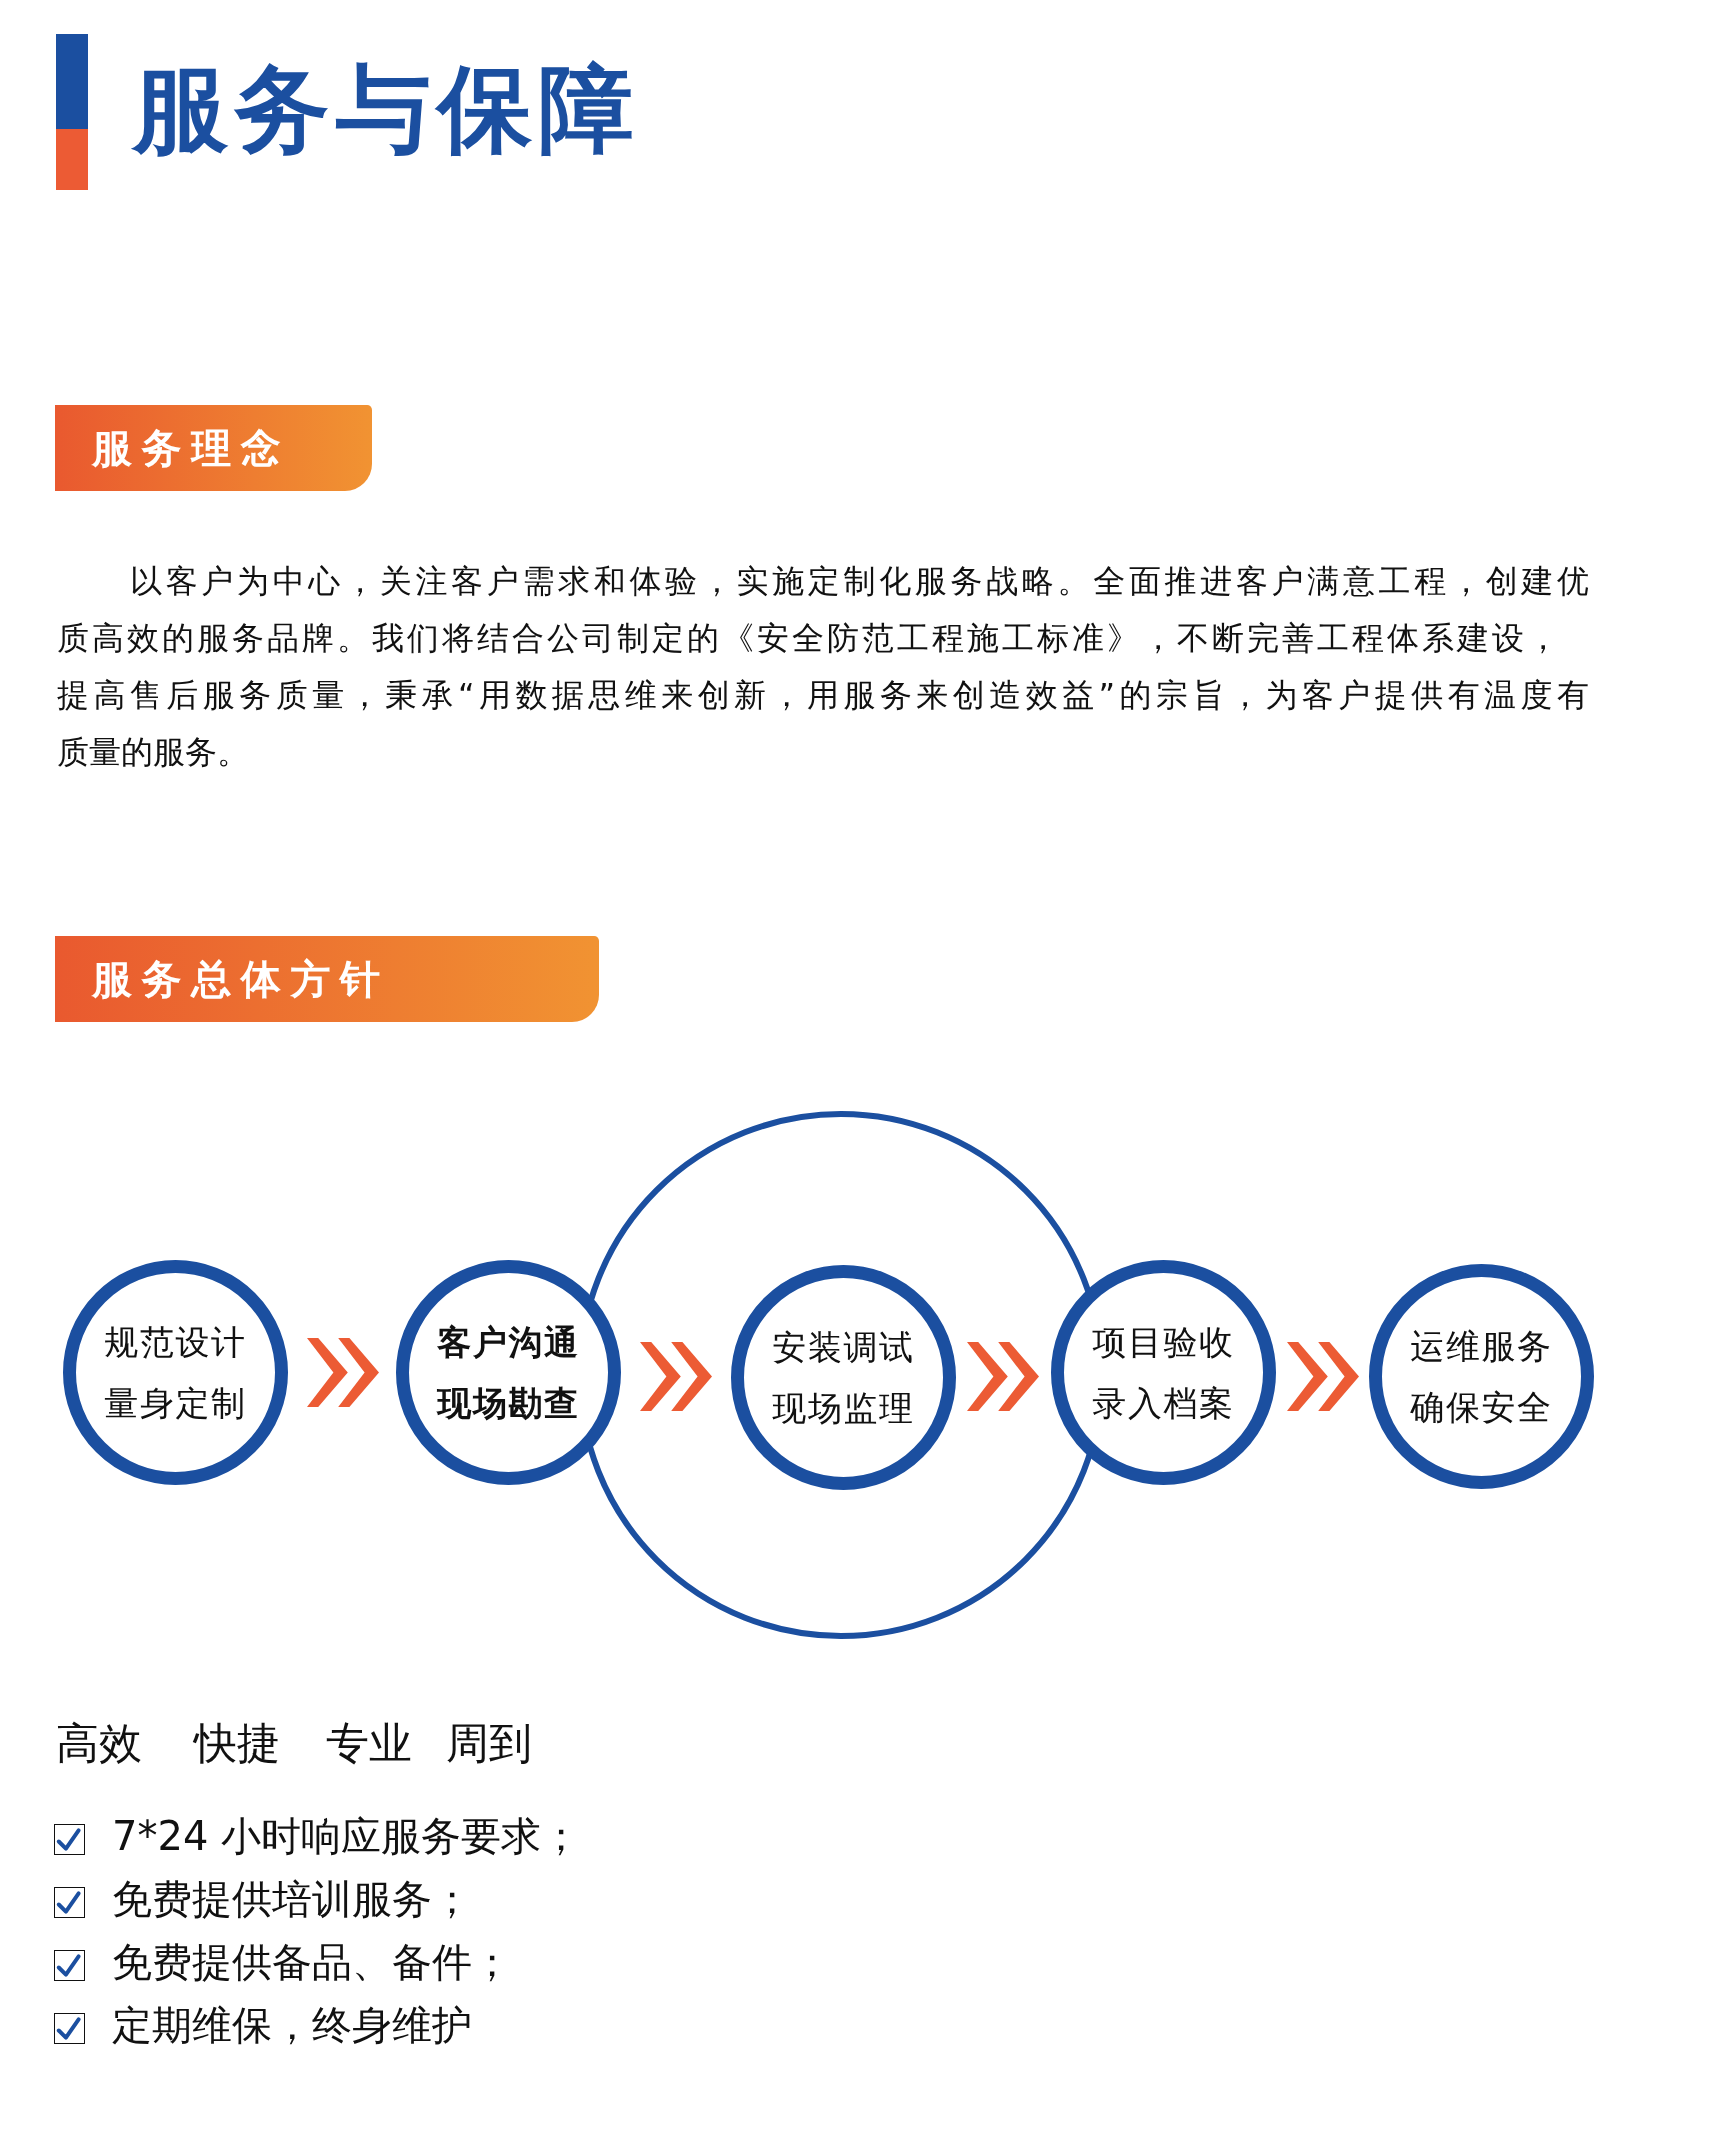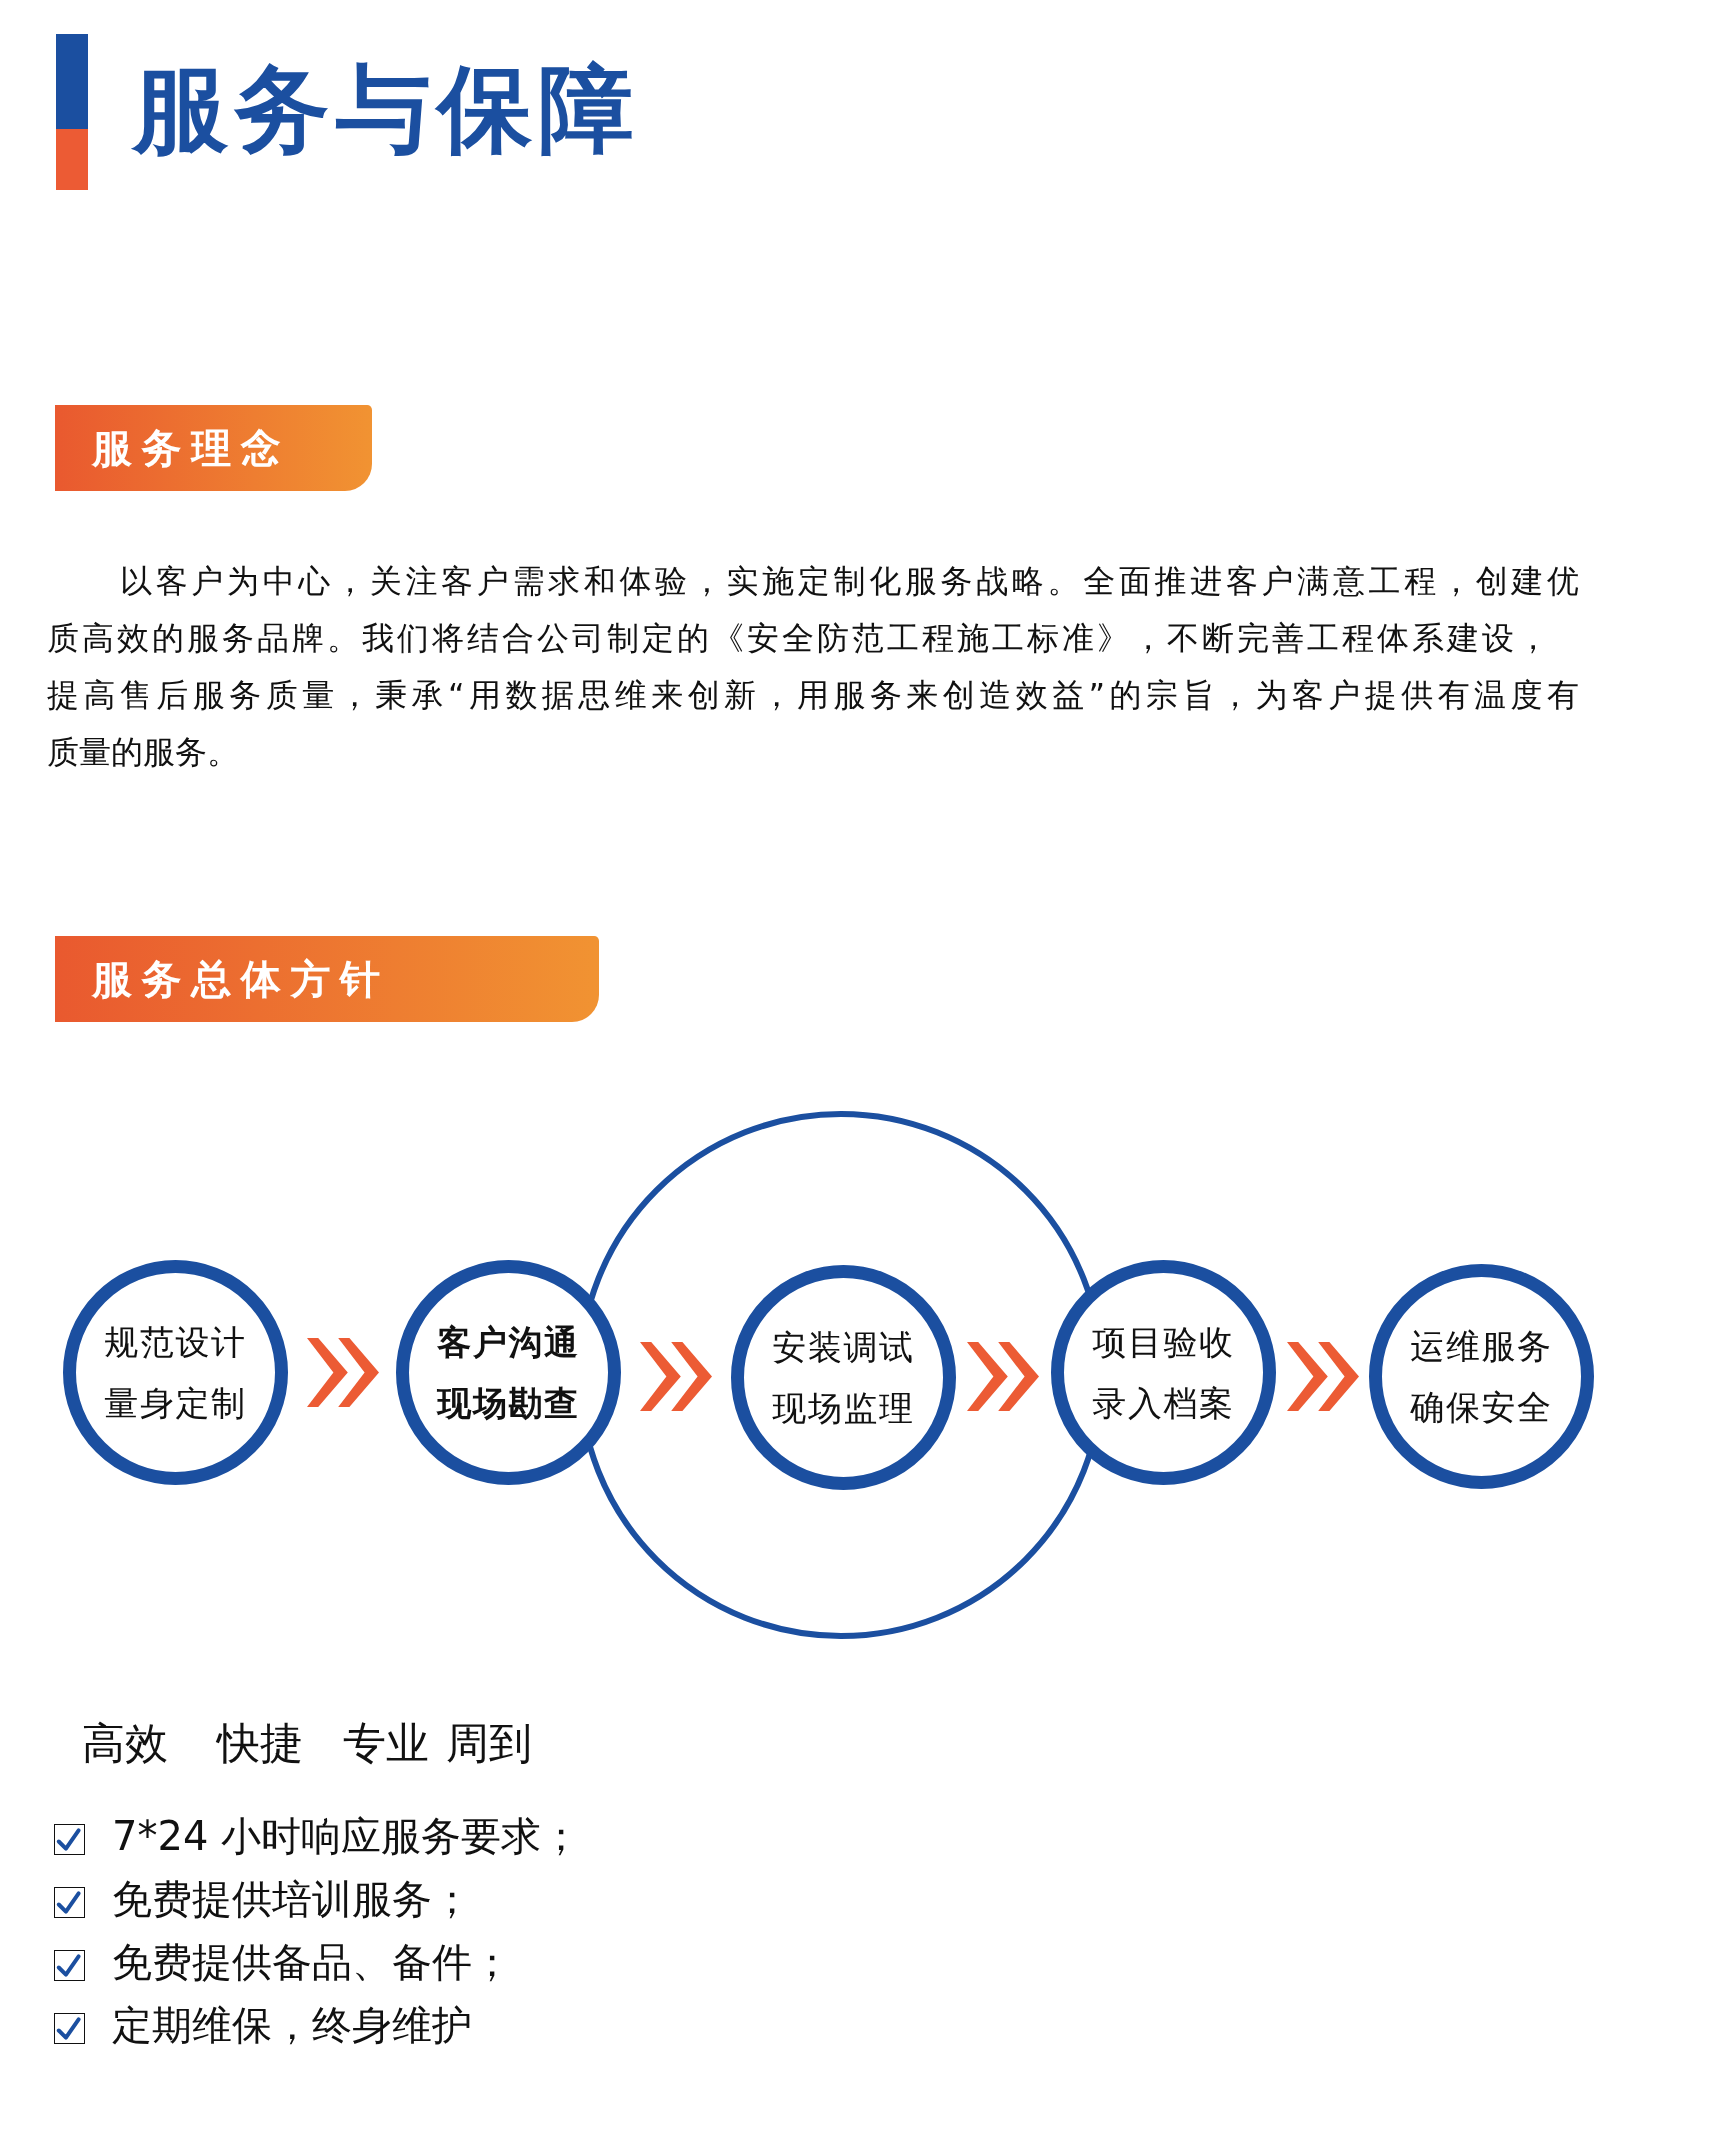--- a/index.html
+++ b/index.html
@@ -11,35 +11,35 @@
   .title-bar { left:56px; top:34px; width:32px; height:156px; }
   .title-bar .blue { height:95px; }
   .title-bar .orange { height:61px; }
   .page-title { left:133px; top:53px; font-size:95px; font-weight:bold; line-height:112px; letter-spacing:6.4px; white-space:nowrap; }
 
   
   .banner { left:55px; height:86px; border-radius:0 4.8px 27px 0; }
   .banner-text { position:absolute; left:37px; top:0; height:86px; line-height:86px; color:#fff; font-size:40px; font-weight:bold; letter-spacing:9.6px; white-space:nowrap; }
 
   
-  .para { left:47px; top:553px; width:1532px; font-size:32px; line-height:57px; }
+  .para { left:57px; top:553px; width:1532px; font-size:32px; line-height:57px; }
   .para-line { display:block; height:57px; text-align:justify; text-align-last:justify; white-space:nowrap; overflow:visible; }
   .para-line.last { text-align-last:left; }
   .para-line.indent { padding-left:73px; }
 
   
   .big-ring { left:577px; top:1111px; width:516px; height:516px; border:6.4px solid #1b4fa0; border-radius:50%; background:transparent; }
   .node { width:199px; height:199px; border:13px solid #1b4fa0; border-radius:50%; background:#fff;
           display:flex; flex-direction:column; align-items:center; justify-content:center; }
   .node-line { font-size:34px; line-height:61px; letter-spacing:1.6px; white-space:nowrap; }
   .chev { width:72px; height:69px; }
 
   
   .slogan { left:56px; top:1715px; font-size:43px; line-height:56px; white-space:nowrap; }
-  .slogan span { display:inline-block;text-align:center; }
+  .slogan span { display:inline-block; }
 
   
   .check-list { left:54px; top:1821px; }
   .check-item { display:flex; align-items:center; height:63px; position:relative; }
   .check-box { width:31px; height:31px; border:1.6px solid #111; box-sizing:border-box; position:relative; background:#fff; margin-top:-27px; }
   .check-box svg { position:absolute; left:-0.8px; top:-0.8px; }
   .check-text { position:absolute; left:58px; top:-1.6px; font-size:40px; line-height:35px; white-space:nowrap; }
 </style>
 </head>
 <body>

